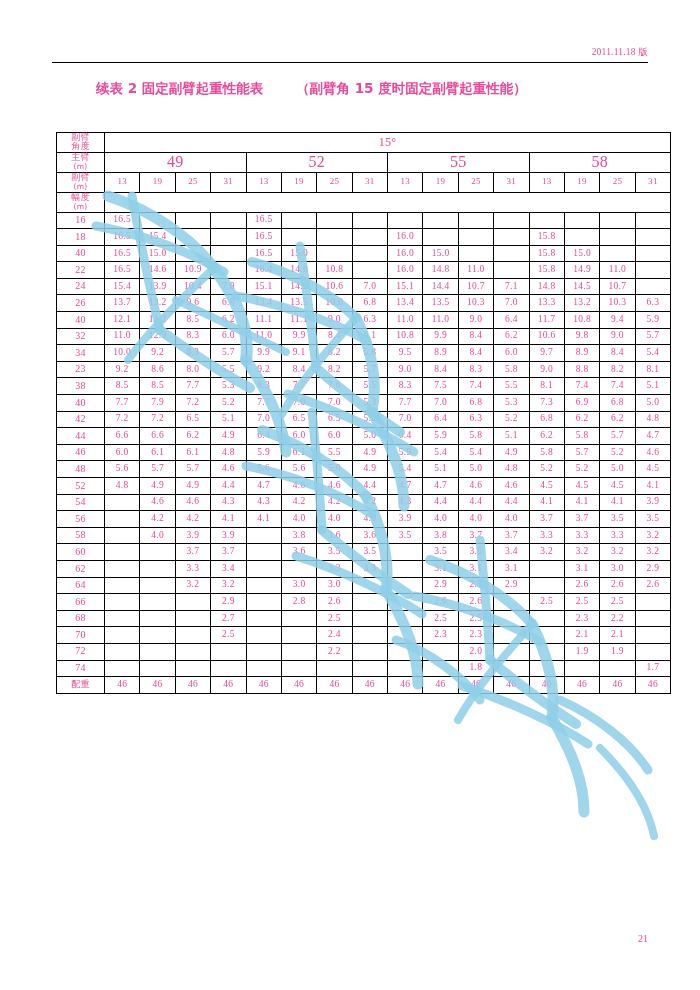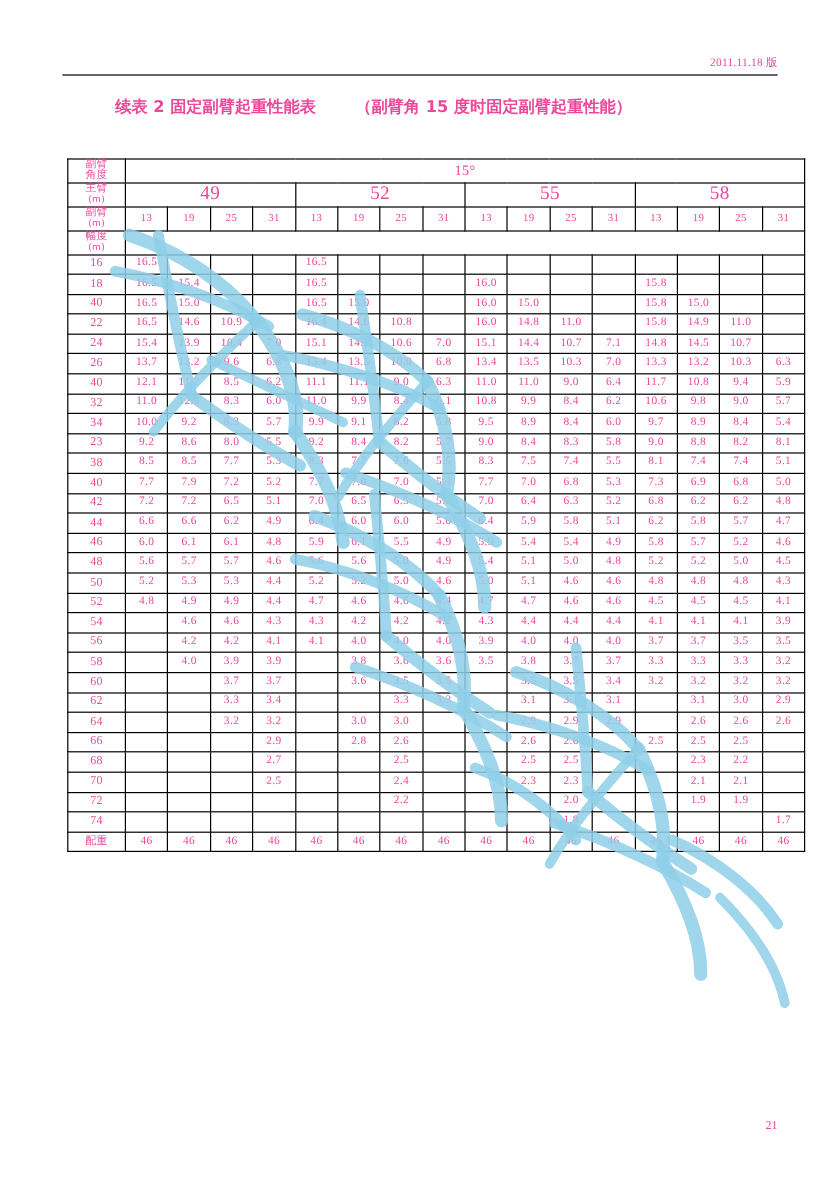--- a/index.html
+++ b/index.html
@@ -459,39 +459,20 @@
             <td class="vleft">5.4</td>
             <td class="vleft">5.1</td>
             <td class="vleft">5.0</td>
             <td class="vleft">4.8</td>
             <td class="vleft">5.2</td>
             <td class="vleft">5.2</td>
             <td class="vleft">5.0</td>
             <td class="vleft">4.5</td>
           </tr>
           <tr>
-            <td class="rad">50</td>
-            <td class="vleft">5.2</td>
-            <td class="vleft">5.3</td>
-            <td class="vleft">5.3</td>
-            <td class="vleft">4.4</td>
-            <td class="vleft">5.2</td>
-            <td class="vleft">5.2</td>
-            <td class="vleft">5.0</td>
-            <td class="vleft">4.6</td>
-            <td class="vleft">5.0</td>
-            <td class="vleft">5.1</td>
-            <td class="vleft">4.6</td>
-            <td class="vleft">4.6</td>
-            <td class="vleft">4.8</td>
-            <td class="vleft">4.8</td>
-            <td class="vleft">4.8</td>
-            <td class="vleft">4.3</td>
-          </tr>
-          <tr>
             <td class="rad">52</td>
             <td class="vleft">4.8</td>
             <td class="vleft">4.9</td>
             <td class="vleft">4.9</td>
             <td class="vleft">4.4</td>
             <td class="vleft">4.7</td>
             <td class="vleft">4.6</td>
             <td class="vleft">4.6</td>
             <td class="vleft">4.4</td>
             <td class="vleft">4.7</td>

